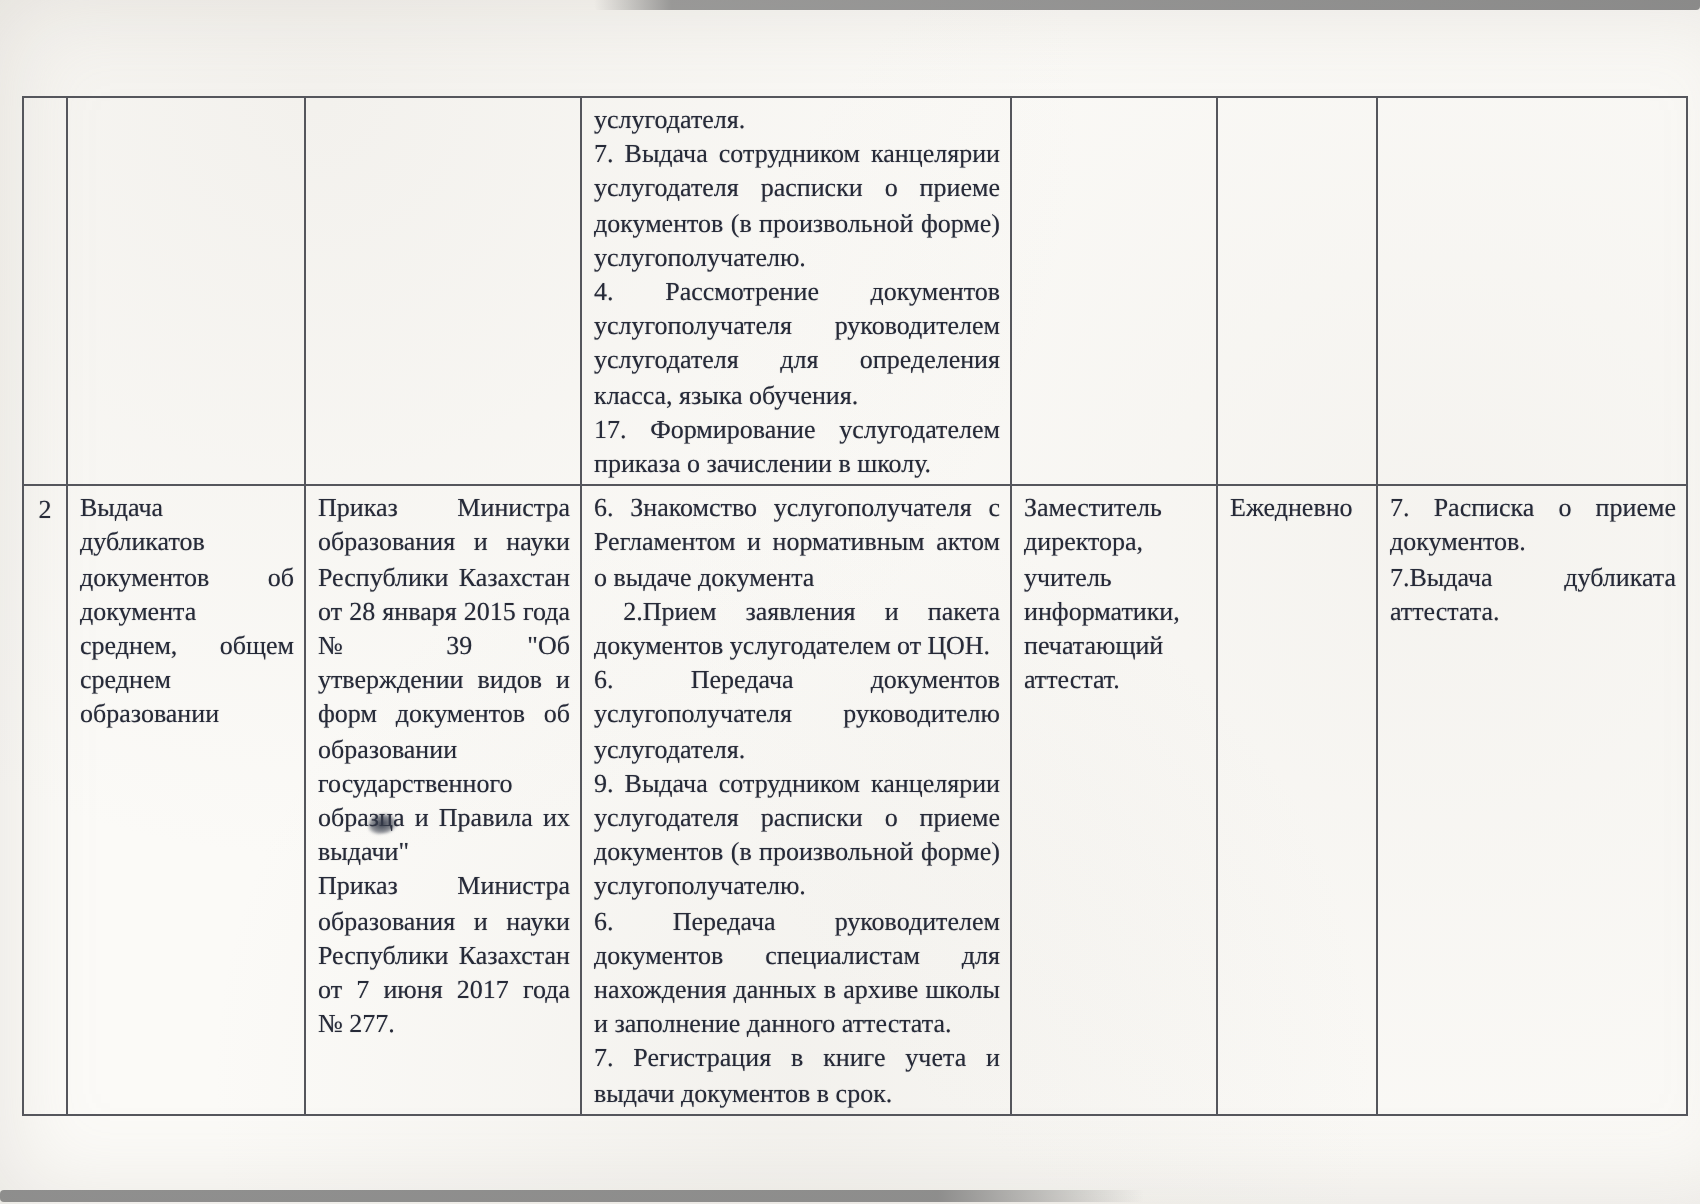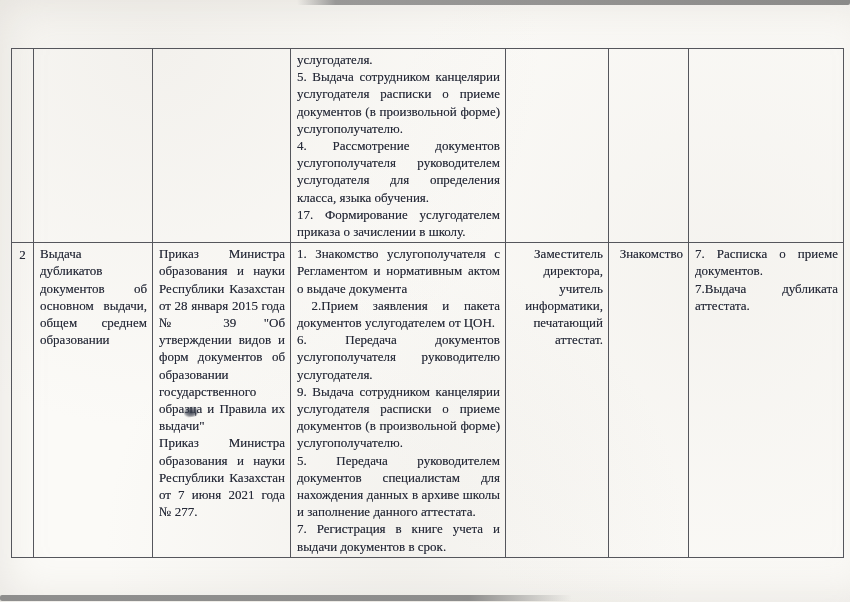--- a/index.html
+++ b/index.html
@@ -51,21 +51,21 @@
     font-size: 13px;
     line-height: 17.2px;
     color: #262a38;
     text-align: justify;
     text-shadow: 0 0 0.5px rgba(38,42,56,0.5);
     overflow: hidden;
   }
   .doc-table tr.row-continuation { height: 193px; }
   .doc-table tr.row-main { height: 314px; }
   .doc-table td.cell-num { text-align: center; padding: 3px 2px 2px 2px; }
-  .doc-table td.cell-left { text-align: right; }
+  .doc-table td.cell-left { text-align: left; }
   .doc-table p { margin: 0; }
   .ink-smudge {
     position: absolute;
     left: 184px; top: 407px;
     width: 14px; height: 10px;
     background: radial-gradient(ellipse at center, rgba(52,58,72,0.95) 0%, rgba(52,58,72,0.55) 55%, rgba(52,58,72,0) 80%);
     transform: rotate(-8deg);
     filter: blur(0.6px);
     pointer-events: none;
   }
@@ -88,52 +88,52 @@
       <col style="width:80px">
       <col style="width:155px">
     </colgroup>
     <tbody>
         <tr class="row-continuation">
       <td class="cell-num"></td>
       <td></td>
       <td></td>
       <td>
         <p>услугодателя.</p>
-        <p>5. Выдача сотрудником канцелярии услугодателя расписки о приеме документов (в произвольной форме) услугополучателю.</p>
+        <p>7. Выдача сотрудником канцелярии услугодателя расписки о приеме документов (в произвольной форме) услугополучателю.</p>
         <p>4. Рассмотрение документов услугополучателя руководителем услугодателя для определения класса, языка обучения.</p>
         <p>17. Формирование услугодателем приказа о зачислении в школу.</p>
       </td>
       <td></td>
       <td></td>
       <td></td>
     </tr>
     <tr class="row-main">
       <td class="cell-num">
         <span>2</span>
       </td>
       <td>
-        <p>Выдача дубликатов документов об основном выдачи, общем среднем образовании</p>
+        <p>Выдача дубликатов документов об документа среднем, общем среднем образовании</p>
       </td>
       <td>
         <p>Приказ Министра образования и науки Республики Казахстан от 28 января 2015 года № 39 "Об утверждении видов и форм документов об образовании государственного образца и Правила их выдачи"</p>
-        <p>Приказ Министра образования и науки Республики Казахстан от 7 июня 2021 года № 277.</p>
+        <p>Приказ Министра образования и науки Республики Казахстан от 7 июня 2017 года № 277.</p>
       </td>
       <td>
-        <p>1. Знакомство услугополучателя с Регламентом и нормативным актом о выдаче  документа</p>
+        <p>6. Знакомство услугополучателя с Регламентом и нормативным актом о выдаче  документа</p>
         <p>&nbsp;2.Прием заявления и пакета документов услугодателем от ЦОН.</p>
         <p>6. Передача документов услугополучателя руководителю услугодателя.</p>
         <p>9. Выдача сотрудником канцелярии услугодателя расписки о приеме документов (в произвольной форме) услугополучателю.</p>
-        <p>5. Передача руководителем документов специалистам для нахождения данных в архиве школы и заполнение данного аттестата.</p>
+        <p>6. Передача руководителем документов специалистам для нахождения данных в архиве школы и заполнение данного аттестата.</p>
         <p>7. Регистрация в книге учета и выдачи документов в срок.</p>
       </td>
       <td class="cell-left">
         <p>Заместитель директора, учитель информатики, печатающий аттестат.</p>
       </td>
       <td class="cell-left">
-        <p>Знакомство</p>
+        <p>Ежедневно</p>
       </td>
       <td>
         <p>7. Расписка о приеме документов.</p>
         <p>7.Выдача дубликата аттестата.</p>
       </td>
     </tr>
   </tbody>
     </table>
 
   <div class="ink-smudge"></div>

